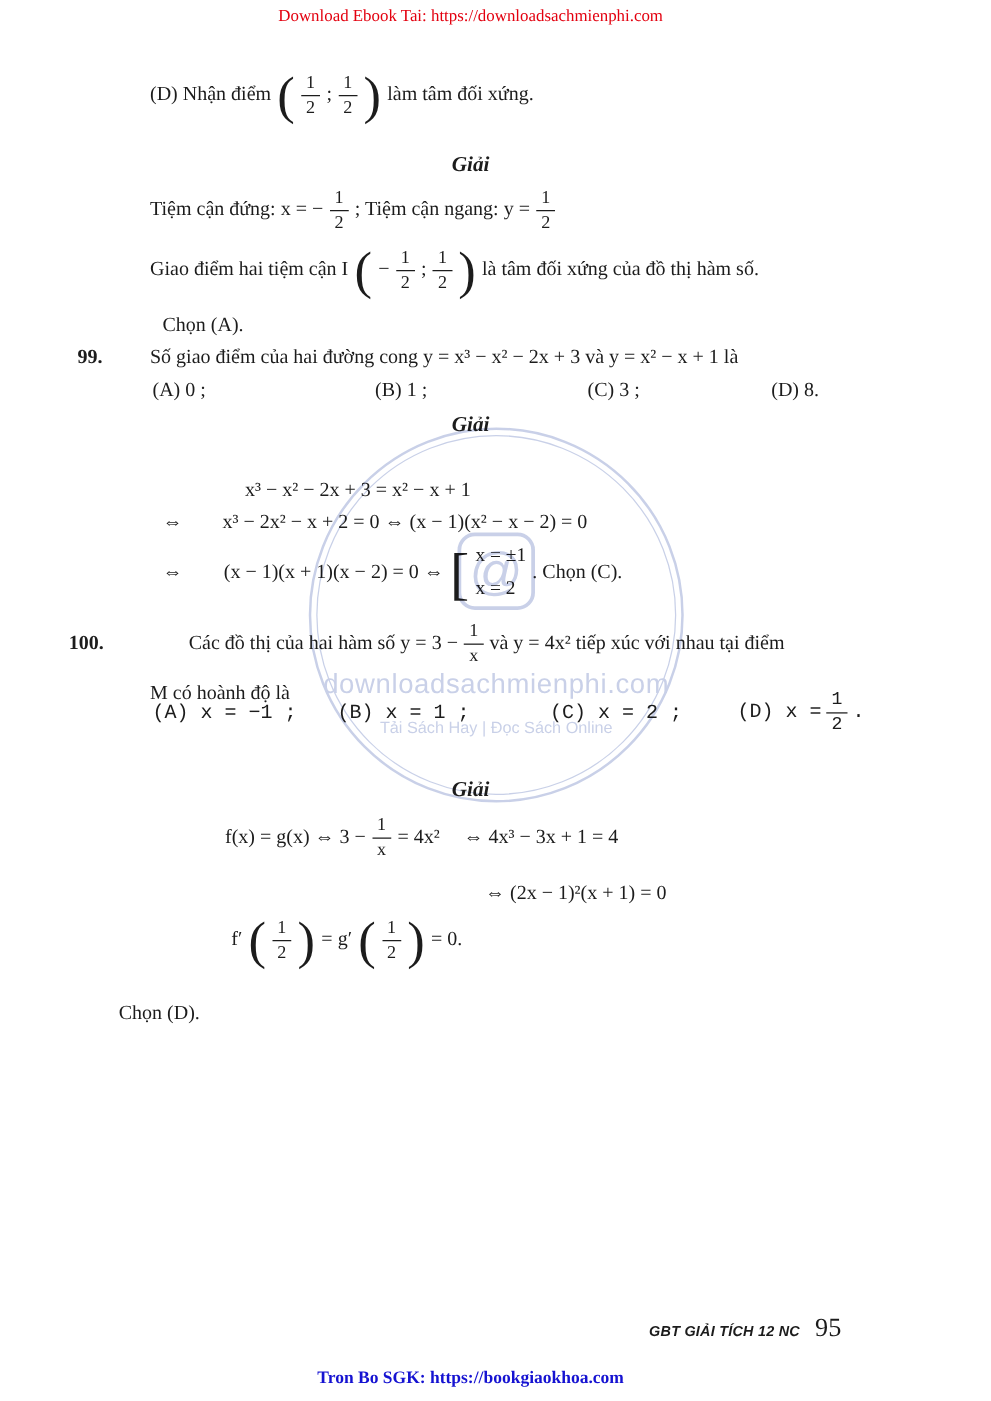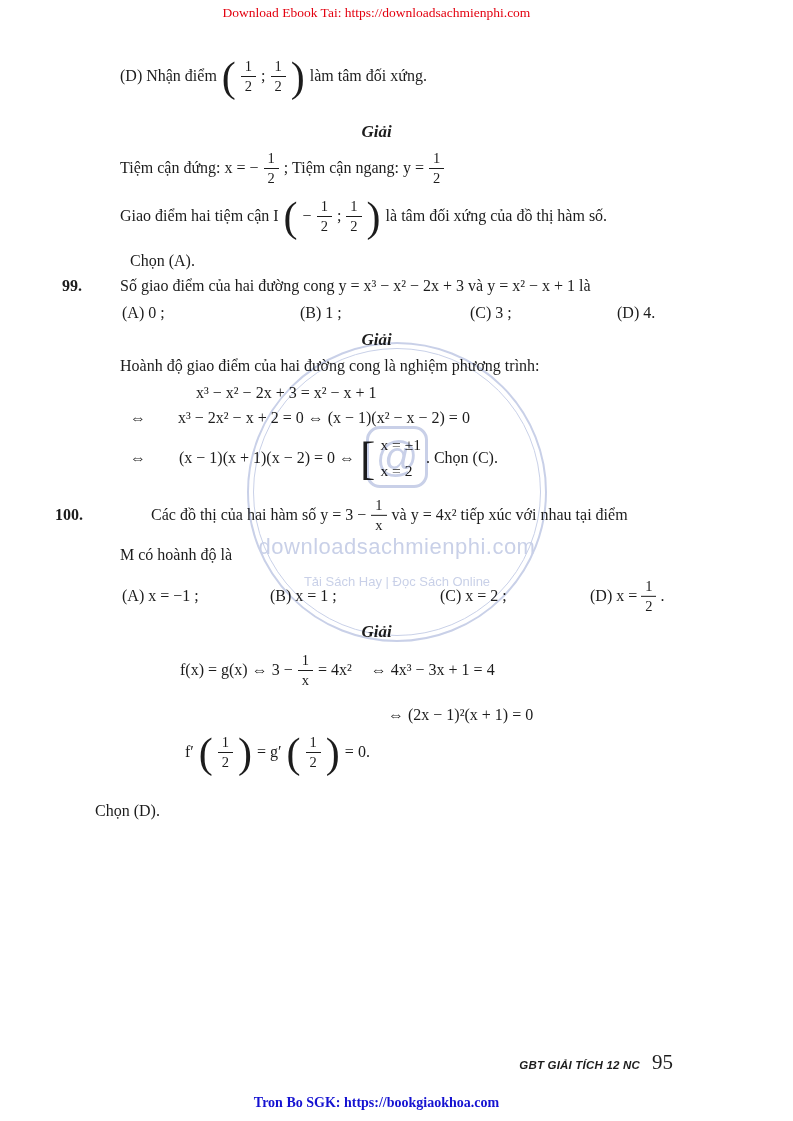--- a/index.html
+++ b/index.html
@@ -107,26 +107,25 @@
 
   <div class="line" style="top:277px;">
     <span class="pnum" style="left:62px;">99.</span>
     <span style="position:absolute; left:120px; top:0;">Số giao điểm của hai đường cong y = x³ − x² − 2x + 3 và y = x² − x + 1 là</span>
   </div>
 
   <div class="optrow" style="top:304px; height:20px;">
     <span class="opt" style="left:122px;">(A) 0 ;</span>
     <span class="opt" style="left:300px;">(B) 1 ;</span>
     <span class="opt" style="left:470px;">(C) 3 ;</span>
-    <span class="opt" style="left:617px;">(D) 4.</span>
+    <span class="opt" style="left:617px;">(D) 8.</span>
   </div>
 
   <div class="giai" style="top:330px;">Giải</div>
 
-  <div class="line" style="top:357px; left:120px;">Hoành độ giao điểm của hai đường cong là nghiệm phương trình:</div>
 
   <div class="line" style="top:384px; left:196px;">x³ − x² − 2x + 3 = x² − x + 1</div>
 
   <div class="line" style="top:409px; left:130px;">
     <span>⇔</span>
     <span class="iff-gap">x³ − 2x² − x + 2 = 0 ⇔ (x − 1)(x² − x − 2) = 0</span>
   </div>
 
   <div class="line flexline" style="top:436px; left:130px;">
     <span>⇔</span>
@@ -146,21 +145,21 @@
       <span class="frac">
         <span class="num">1</span>
         <span class="den">x</span>
       </span>
       <span>và y = 4x² tiếp xúc với nhau tại điểm</span>
     </span>
   </div>
 
   <div class="line" style="top:546px; left:120px;">M có hoành độ là</div>
 
-  <div class="optrow tall" style="top:574px;">
+  <div class="optrow tall" style="top:548px;font-family:Liberation Mono, monospace;">
     <span class="opt" style="left:122px;">(A) x = −1 ;</span>
     <span class="opt" style="left:270px;">(B) x = 1 ;</span>
     <span class="opt" style="left:440px;">(C) x = 2 ;</span>
     <span class="opt optflex" style="left:590px;">
       <span>(D) x =</span>
       <span class="frac">
         <span class="num">1</span>
         <span class="den">2</span>
       </span>
       <span>.</span>

